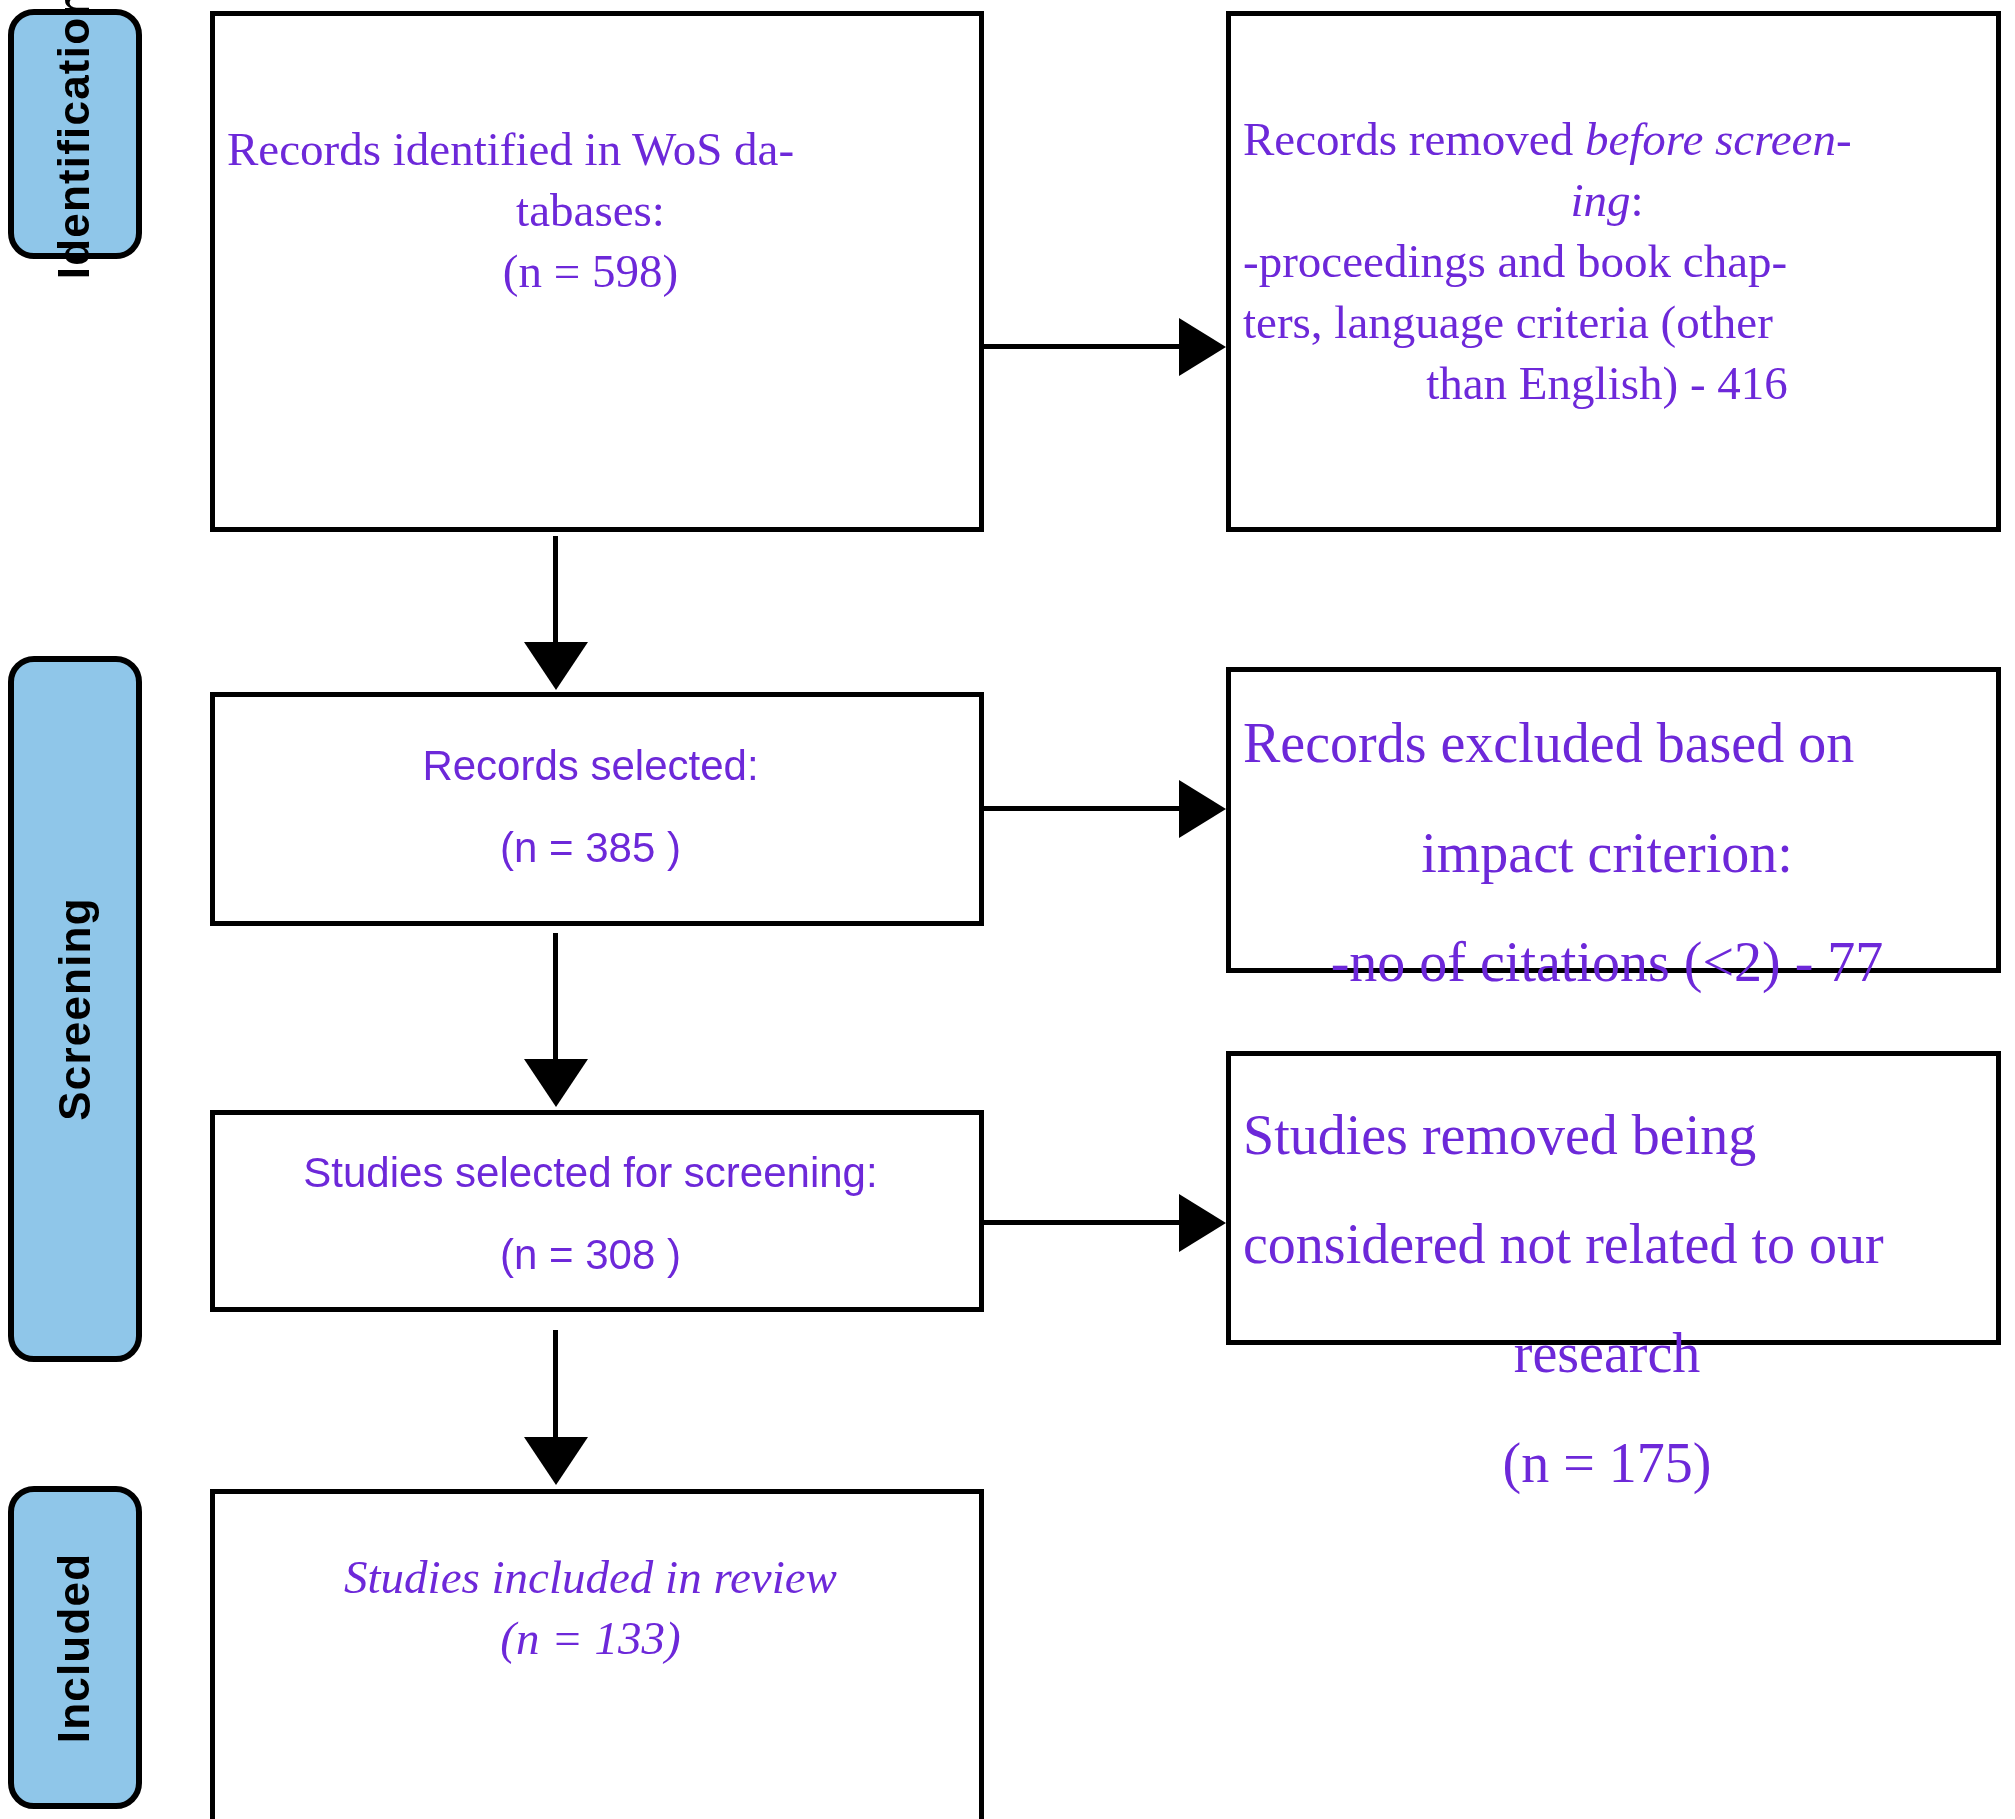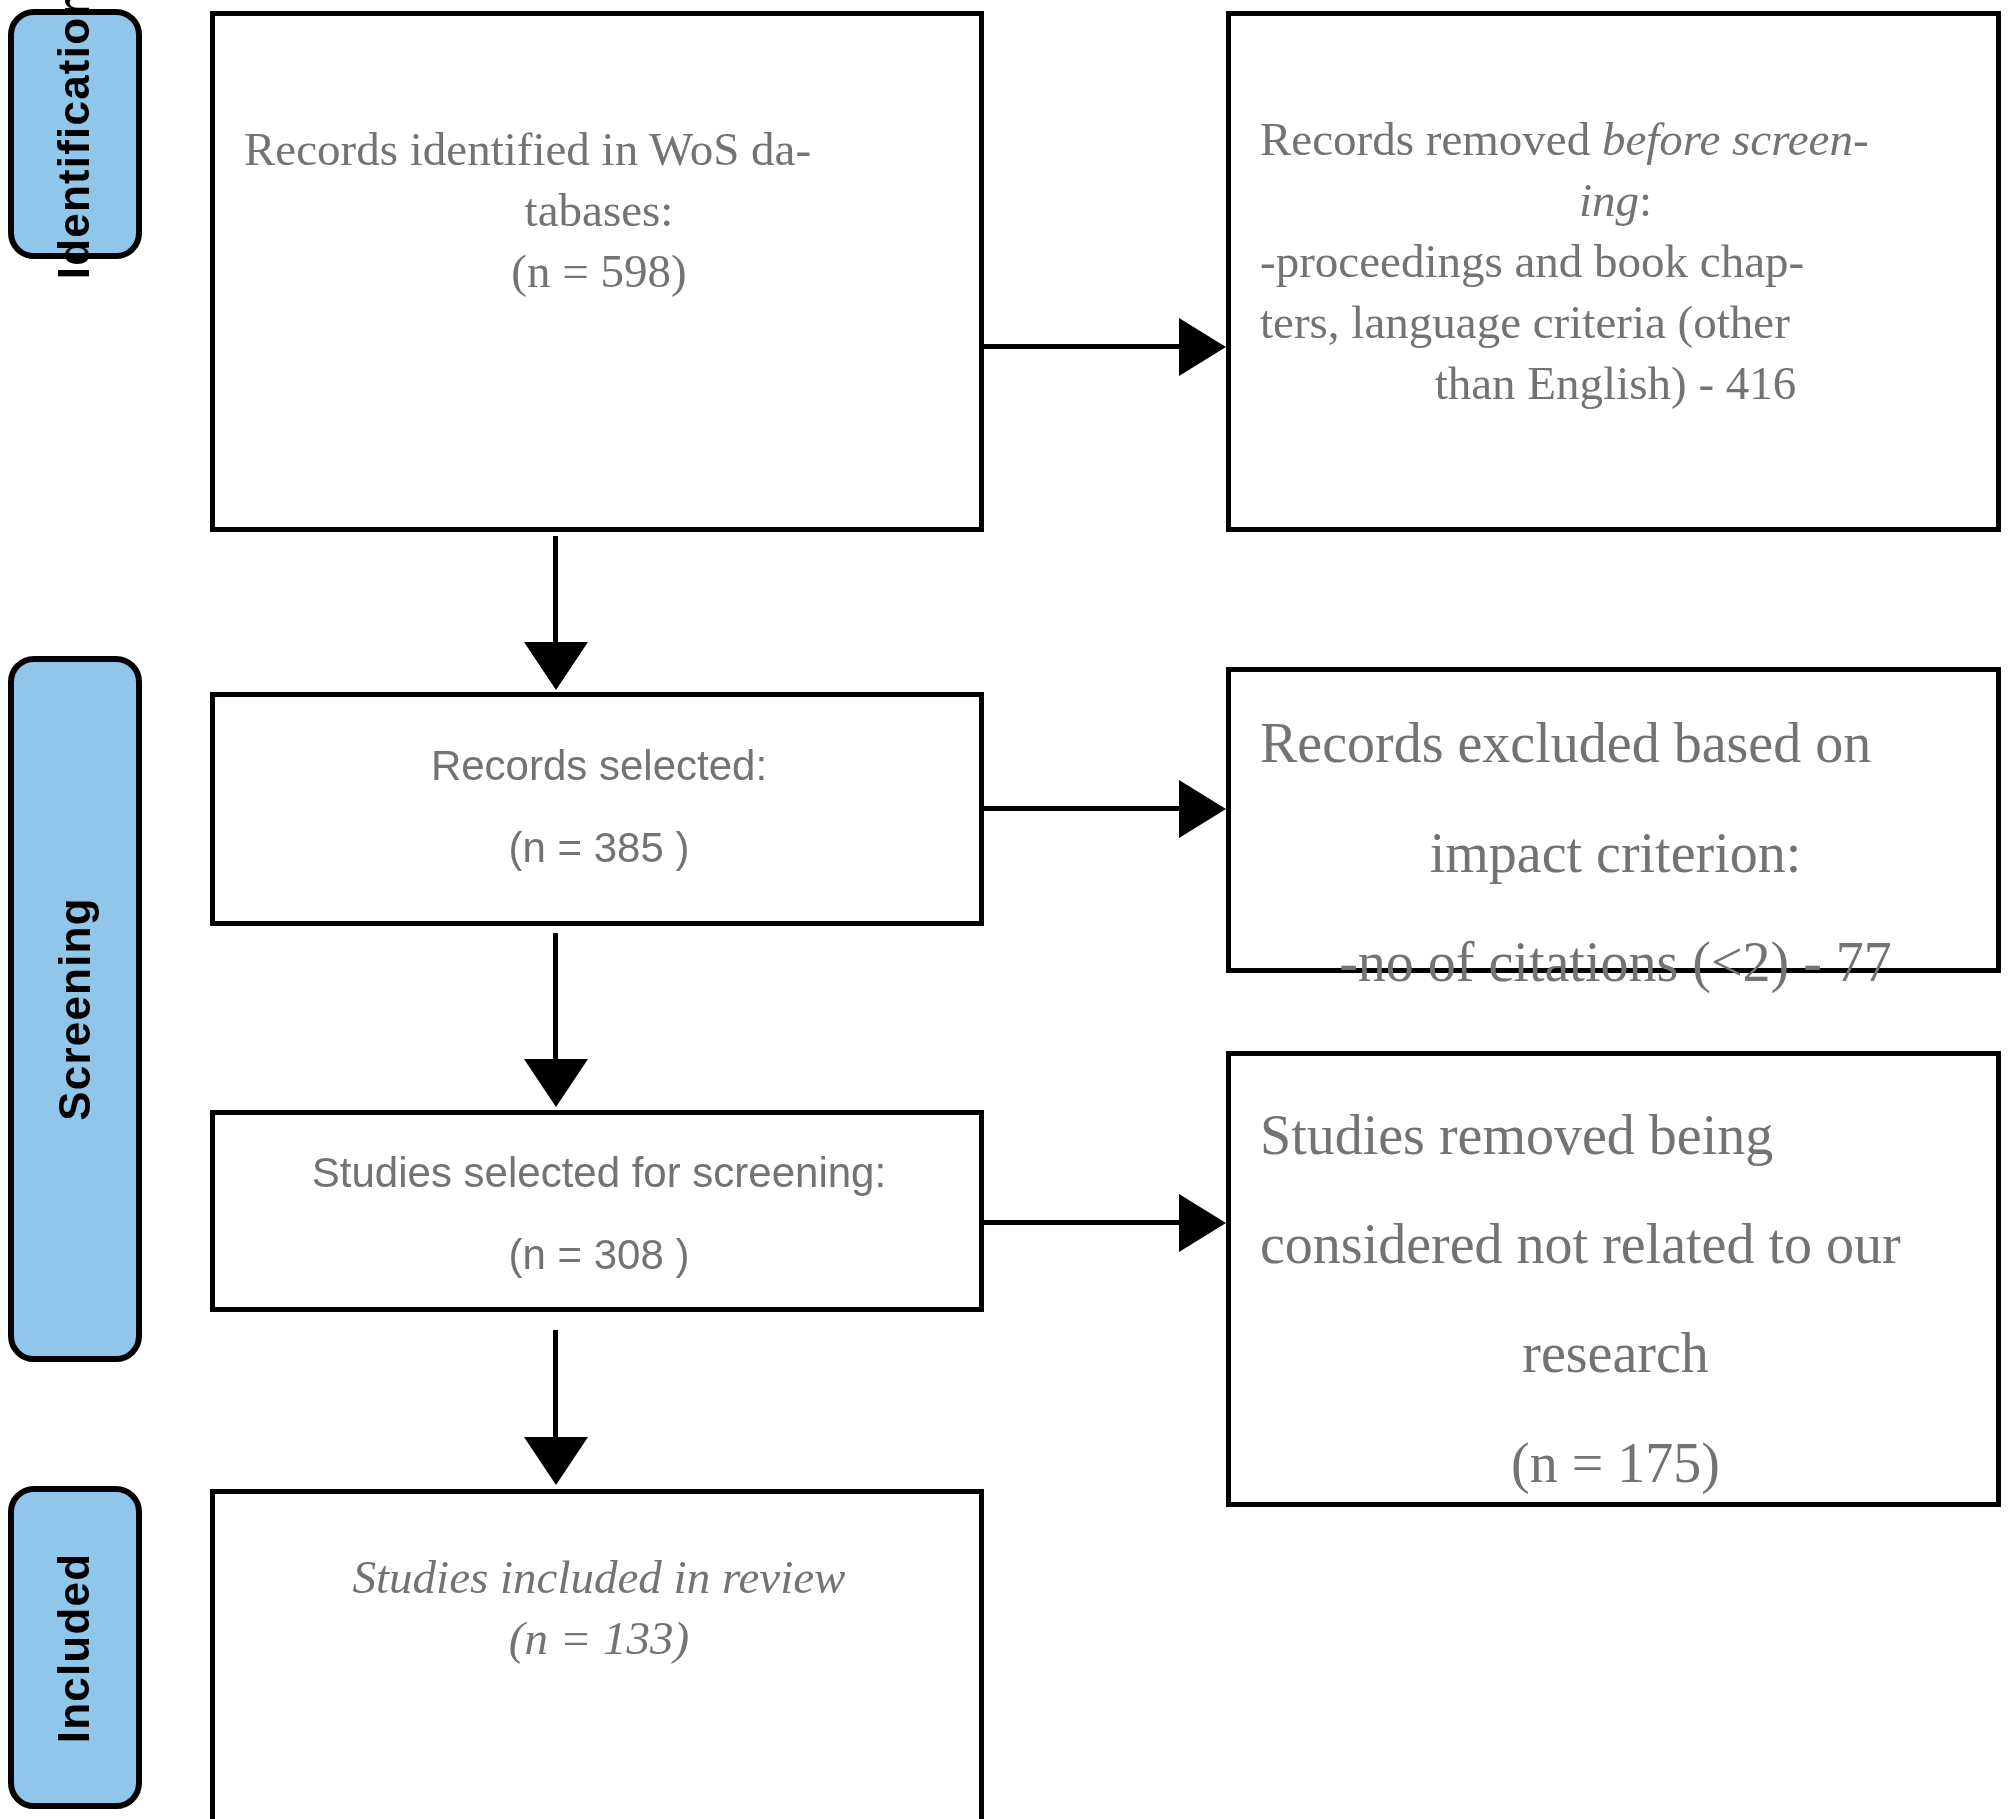--- a/index.html
+++ b/index.html
@@ -35,23 +35,23 @@
 
   
   .proc-box{
     position:absolute;
     background:#ffffff;
     border:5.6px solid #000000;
     box-sizing:border-box;
   }
   .proc-text{
     position:absolute;
-    left:29px;
+    left:12px;
     right:25px;
-    color:#737373;
+    color:#6d28d9;
   }
   .serif-body{
     font-family:"Liberation Serif", serif;
     font-size:47px;
     line-height:1.30;
     text-align:justify;
     text-justify:inter-word;
   }
   .sans-body{
     font-family:Liberation Serif, serif;
@@ -183,21 +183,21 @@
     <div class="head"></div>
   </div>
 
   <div class="proc-box" style="left:210px; top:1110px; width:774px; height:202px;">
     <div class="proc-text sans-body-plain" style="top:17.4px;">
       <div>Studies selected for screening:</div>
       <div>(n = 308 )</div>
     </div>
   </div>
 
-  <div class="proc-box" style="left:1226px; top:1051px; width:775px; height:456px;">
+  <div class="proc-box" style="left:1226px; top:1051px; width:775px; height:294px;">
     <div class="proc-text sans-body" style="top:25px;">
       <div>Studies removed being</div>
       <div>considered not related to our</div>
       <div class="nojust">research</div>
       <div class="nojust">(n = 175)</div>
     </div>
   </div>
 
   <div class="h-arrow" style="left:984px; top:1194px; width:242px; height:57px;">
     <div class="stem" style="width:205px;"></div>

